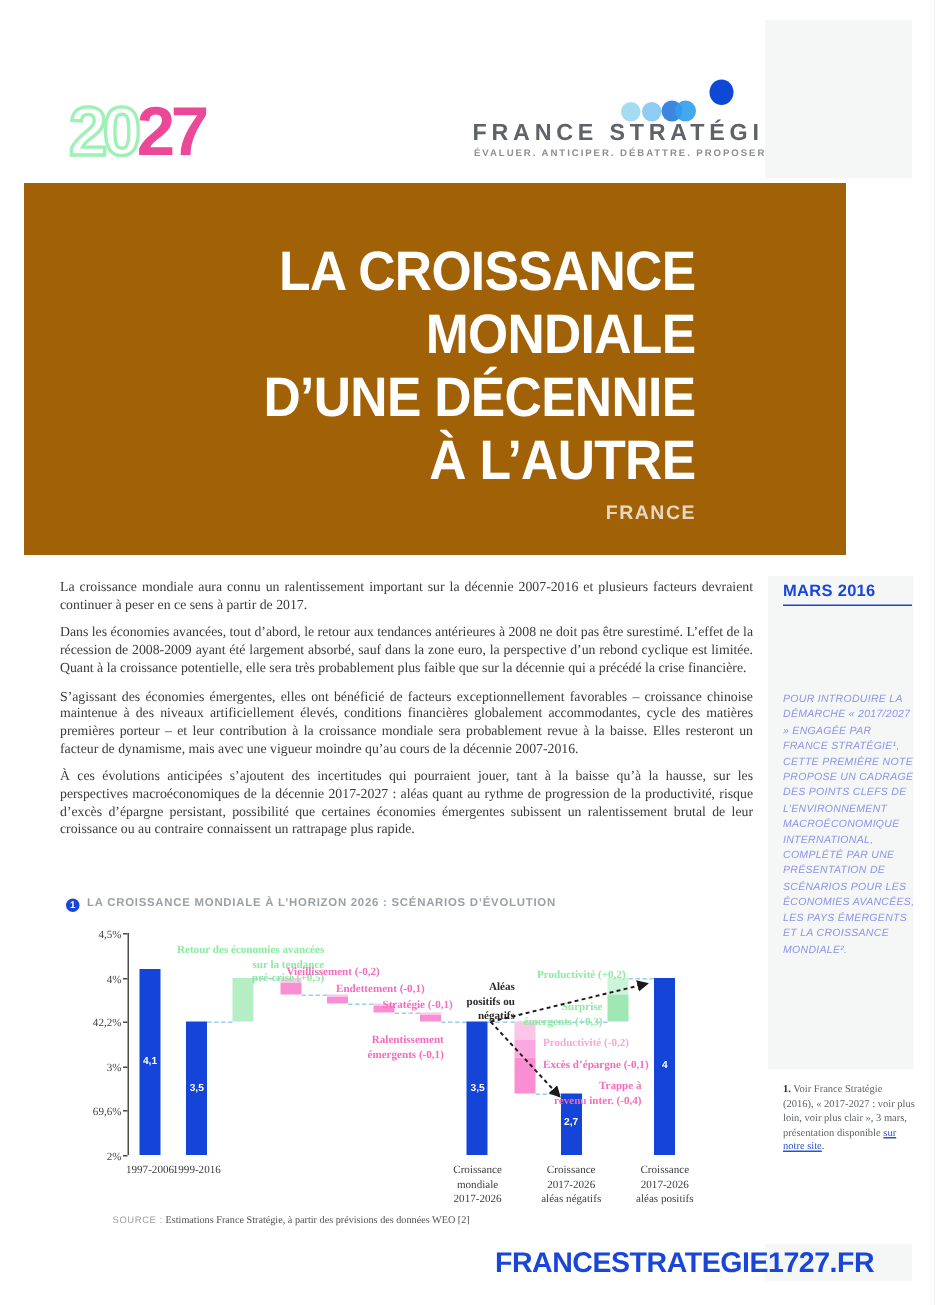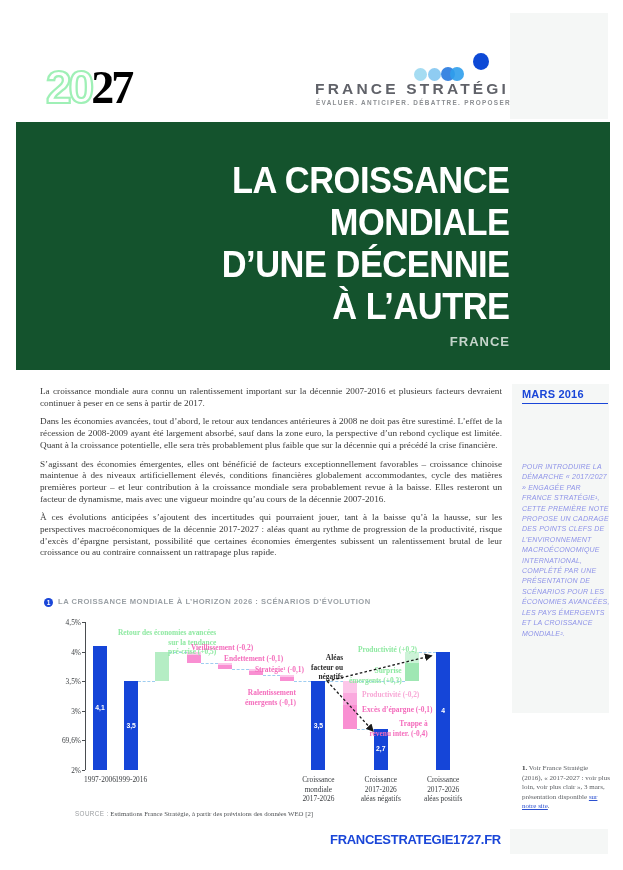--- a/index.html
+++ b/index.html
@@ -8,31 +8,31 @@
 
   
   .logo-years{position:absolute;left:46px;top:30px;width:160px;height:90px;font-weight:bold;
               font-size:46px;letter-spacing:-3px;line-height:1;}
   .logo-line{position:absolute;white-space:nowrap;}
   .yr-top{left:8px;top:6px;z-index:2;}
   .yr-bot{left:0;top:34px;z-index:1;}
   .o-blue{color:transparent;-webkit-text-stroke:2.2px #1a46d8;}
   .s-blue{color:#1a46d8;}
   .o-green{color:transparent;-webkit-text-stroke:2.2px #9ff0b6;}
-  .s-green{color:#000000;font-family:Liberation Serif, serif;}
+  .s-green{color:#ec4899;}
 
   .dot{position:absolute;border-radius:50%;}
   .brand-name{position:absolute;left:315px;top:80px;font-size:15.5px;font-weight:bold;
               letter-spacing:3.2px;color:#606269;}
   .brand-tagline{position:absolute;left:316px;top:99px;font-size:6.4px;letter-spacing:1.3px;
                  color:#8b8e92;font-weight:bold;}
   .gray-block{position:absolute;background:#f5f7f6;}
 
   
-  .banner{position:absolute;left:16px;top:122px;width:594px;height:248px;background:#14532d;}
+  .banner{position:absolute;left:16px;top:122px;width:548px;height:248px;background:#a16207;}
   .banner-title{position:absolute;right:100px;top:38px;text-align:right;color:#ffffff;
                 font-weight:bold;font-size:37px;line-height:42px;letter-spacing:-0.5px;
                 transform:scaleX(0.93);transform-origin:right top;white-space:nowrap;}
   .banner-sub{position:absolute;right:100px;top:212px;text-align:right;color:rgba(255,255,255,0.75);
               font-size:13px;letter-spacing:1px;font-weight:bold;}
 
   
   .body-col{position:absolute;left:40px;top:386px;width:462px;
             font-family:"Liberation Serif",serif;font-size:9.2px;line-height:11.7px;
             color:#3a3a3a;text-align:justify;}
@@ -63,26 +63,26 @@
   .source .slabel{font-family:"Liberation Sans",sans-serif;color:#9a9da0;font-size:6.3px;
                   letter-spacing:0.4px;}
 
   
   .side-date{position:absolute;left:522px;top:388px;width:86px;font-size:11px;font-weight:bold;
              color:#1a46d8;letter-spacing:0.2px;border-bottom:1.5px solid #1a46d8;
              padding-bottom:3px;}
   .side-intro{position:absolute;left:522px;top:462px;width:88px;font-size:7px;line-height:10.4px;
               font-style:italic;color:#8e93e8;text-transform:uppercase;letter-spacing:0.2px;}
   .footnote{position:absolute;left:522px;width:88px;font-family:"Liberation Serif",serif;
-            font-size:7px;line-height:9.6px;color:#5c5f63;margin-top:42px;}
+            font-size:7px;line-height:9.6px;color:#5c5f63;}
   .footnote .fn-num{font-weight:bold;color:#2b2e31;}
   .fn-link{color:#2b50d0;text-decoration:underline;cursor:pointer;}
 
   
-  .footer-url{position:absolute;left:330px;top:832px;font-size:13px;font-weight:bold;
+  .footer-url{position:absolute;left:330px;top:832px;font-size:19px;font-weight:bold;
               letter-spacing:-0.3px;color:#1a46d8;cursor:pointer;}
 </style>
 </head>
 <body>
 
 <div class="page">
 
   <div class="logo-years">
     <div class="logo-line yr-bot"><span class="o-green">20</span><span class="s-green">27</span></div>
   </div>
@@ -119,21 +119,21 @@
   <div class="fig-head">
     <span class="fig-badge">1</span><span>LA CROISSANCE MONDIALE À L’HORIZON 2026 : SCÉNARIOS D’ÉVOLUTION</span>
   </div>
 
   <div class="chart" id="chart-plot">
       <div class="axis-line"></div>
       <div class="ytick" style="top: 3px;">4,5%</div>
       <div class="ymark" style="top: 7px;"></div>
       <div class="ytick" style="top: 32.6px;">4%</div>
       <div class="ymark" style="top: 36.6px;"></div>
-      <div class="ytick" style="top: 62.2px;">3,5%</div>
+      <div class="ytick" style="top: 62.2px;">42,2%</div>
       <div class="ymark" style="top: 66.2px;"></div>
       <div class="ytick" style="top: 91.8px;">3%</div>
       <div class="ymark" style="top: 95.8px;"></div>
       <div class="ytick" style="top: 121.4px;">69,6%</div>
       <div class="ymark" style="top: 125.4px;"></div>
       <div class="ytick" style="top: 151px;">2%</div>
       <div class="ymark" style="top: 155px;"></div>
       <div class="conn" style="left: 53.2px; width: 17.2px; top: 66.2px;"></div>
       <div class="conn" style="left: 84.4px; width: 17.2px; top: 36.6px;"></div>
       <div class="conn" style="left: 115.6px; width: 17.2px; top: 48.44px;"></div>
@@ -172,25 +172,25 @@
       <div class="bar" style="left: 351.2px; top: 36.6px; width: 14px; height: 118.4px; background: rgb(21, 69, 216);"></div>
       <div class="bar-val" style="left: 351.2px; top: 91.8px;">4</div>
       <div class="xlab" style="left: 322.2px; top: 160px;">Croissance
 2017-2026
 aléas positifs</div>
       <div class="ann" style="left: 33px; top: 13px; color: rgb(143, 233, 162);">Retour des économies avancées
 sur la tendance
 pré-crise (+0,5)</div>
       <div class="ann" style="left: 106px; top: 28px; color: rgb(244, 108, 188);">Vieillissement (-0,2)</div>
       <div class="ann" style="left: 139px; top: 39px; color: rgb(244, 108, 188);">Endettement (-0,1)</div>
-      <div class="ann" style="left: 170px; top: 50px; color: rgb(244, 108, 188);">Stratégie¹ (-0,1)</div>
+      <div class="ann" style="left: 170px; top: 50px; color: rgb(244, 108, 188);">Stratégie (-0,1)</div>
       <div class="ann" style="left: 160px; top: 73px; color: rgb(244, 108, 188);">Ralentissement
 émergents (-0,1)</div>
       <div class="ann" style="left: 226px; top: 38px; color: rgb(42, 42, 42); font-family: &quot;Liberation Serif&quot;, serif;">Aléas
-facteur ou
+positifs ou
 négatifs</div>
       <div class="ann" style="left: 273px; top: 30px; color: rgb(143, 233, 162);">Productivité (+0,2)</div>
       <div class="ann" style="left: 264px; top: 51px; color: rgb(143, 233, 162);">Surprise
 émergents (+0,3)</div>
       <div class="ann" style="left: 277px; top: 75px; color: rgb(248, 168, 214);">Productivité (-0,2)</div>
       <div class="ann" style="left: 277px; top: 90px; color: rgb(244, 108, 188);">Excès d’épargne (-0,1)</div>
       <div class="ann" style="left: 277px; top: 104px; color: rgb(244, 108, 188);">Trappe à
     revenu inter. (-0,4)</div>
       <svg width="426" height="200">
         <defs>

